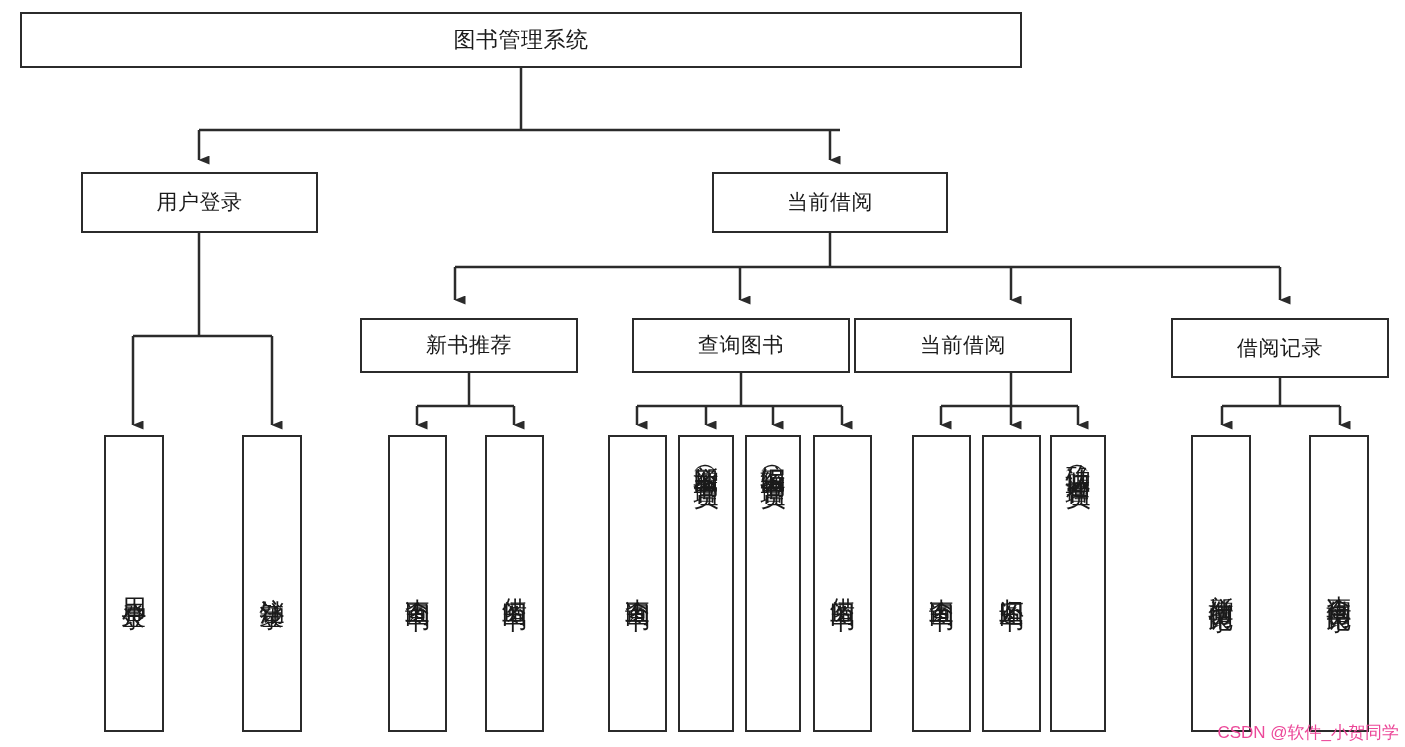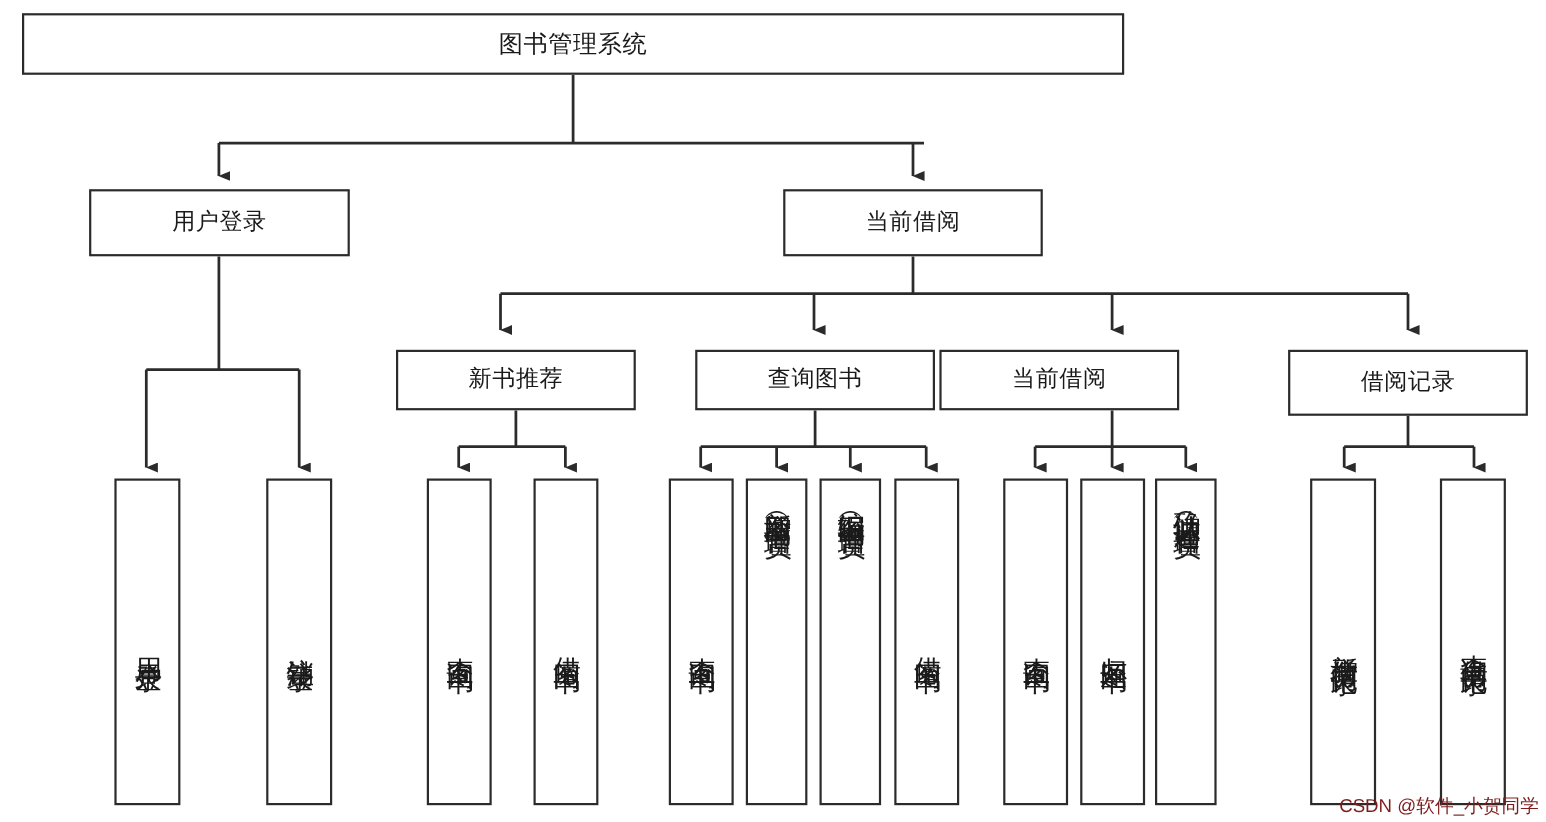--- a/index.html
+++ b/index.html
@@ -46,21 +46,21 @@
     letter-spacing:3px;
     white-space:nowrap;
   }
   .v-node.centered{align-items:center;padding-top:0;}
 
   .watermark{
     position:absolute;
     right:6px;
     bottom:3px;
     font-size:17px;
-    color:#7f1d1d;
+    color:#ec4899;
     white-space:nowrap;
     pointer-events:none;
   }
 </style>
 </head>
 <body>
 
 <div id="stage">
 
   <svg id="wires" viewBox="0 0 1405 747">

